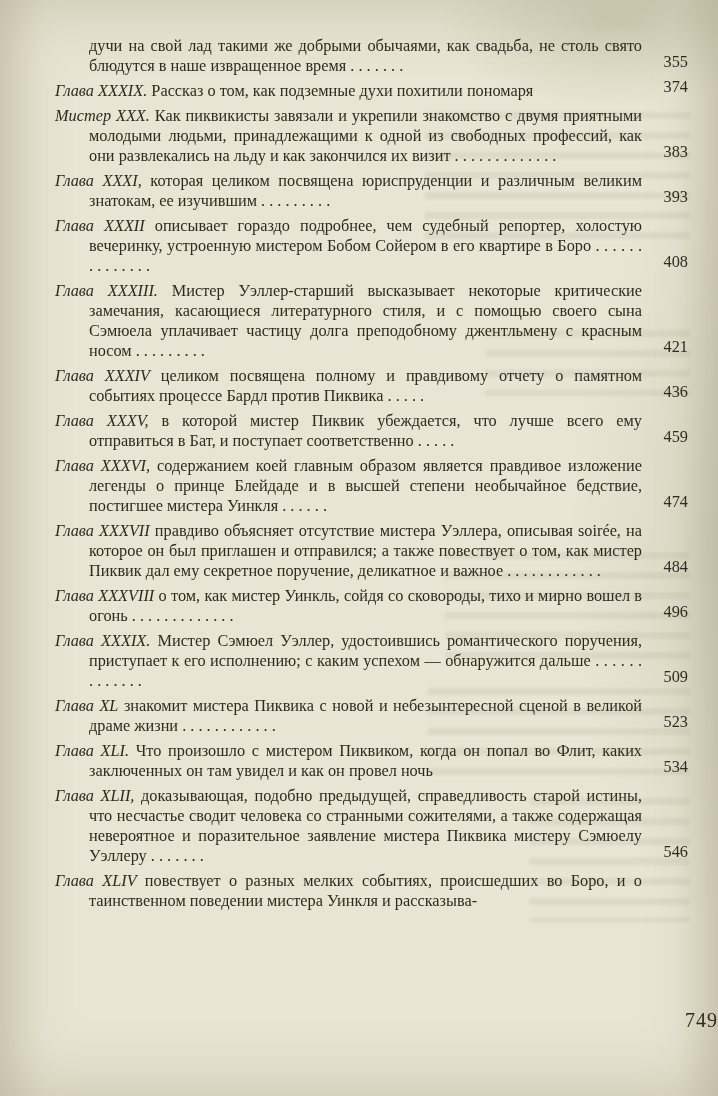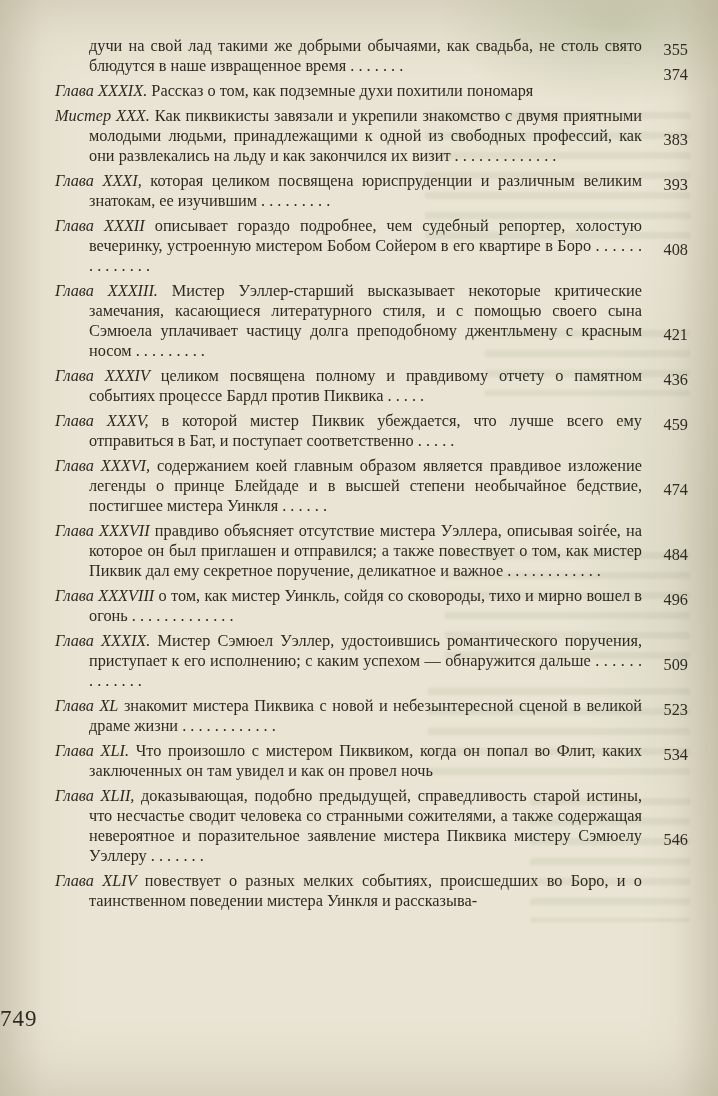--- a/index.html
+++ b/index.html
@@ -49,33 +49,33 @@
     margin-bottom: 5px;
     padding-left: 34px;
     padding-right: 46px;
     text-indent: -34px;
   }
   .entry.continuation { text-indent: 0; }
   .chapter-label { font-style: italic; }
   .entry-page {
     position: absolute;
     right: 0;
-    bottom: 16px;
+    bottom: 4px;
     width: 44px;
     text-align: right;
     text-indent: 0;
     font-style: normal;
   }
   .folio {
     position: absolute;
     z-index: 3;
     left: 0; right: 0;
     bottom: 64px;
-    text-align: left;
-    font-size: 23px;
+    text-align: right;
+    font-size: 20px;
     letter-spacing: 1px;
     color: #2e2a21;
   }
 </style>
 </head>
 <body>
 
 <div class="page">
 
   <div class="bleed" style="top:112px; right:28px; width:265px; height:130px;"></div>

